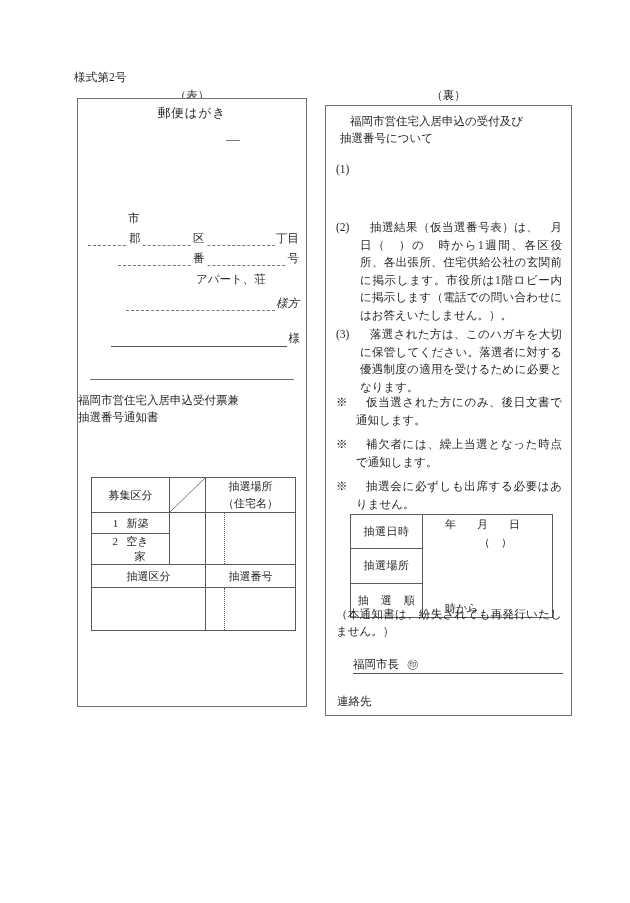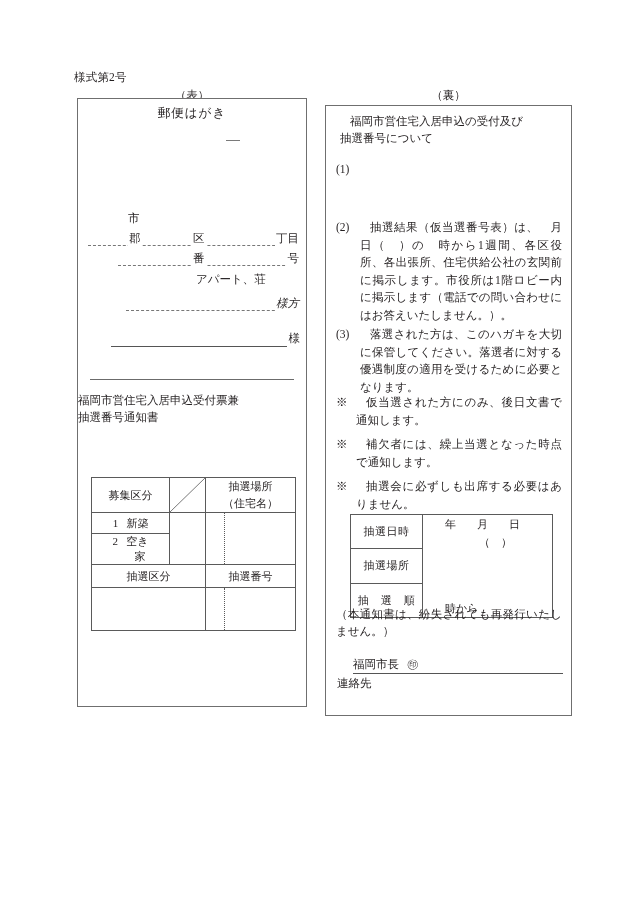--- a/index.html
+++ b/index.html
@@ -265,21 +265,21 @@
     line-height: 18px;
     border-bottom: 1px solid #555;
     text-align: left;
     font-size: 11.5px;
   }
   .mayor-line .seal { padding-left: 8px; letter-spacing:0; }
 
   .contact {
     position: absolute;
     left: 11px;
-    top: 570px;
+    top: 588px;
     font-size: 11.5px;
     text-align: center;
   }
 </style>
 </head>
 <body>
 
 <div class="page">
 
   <div class="form-no">様式第2号</div>

